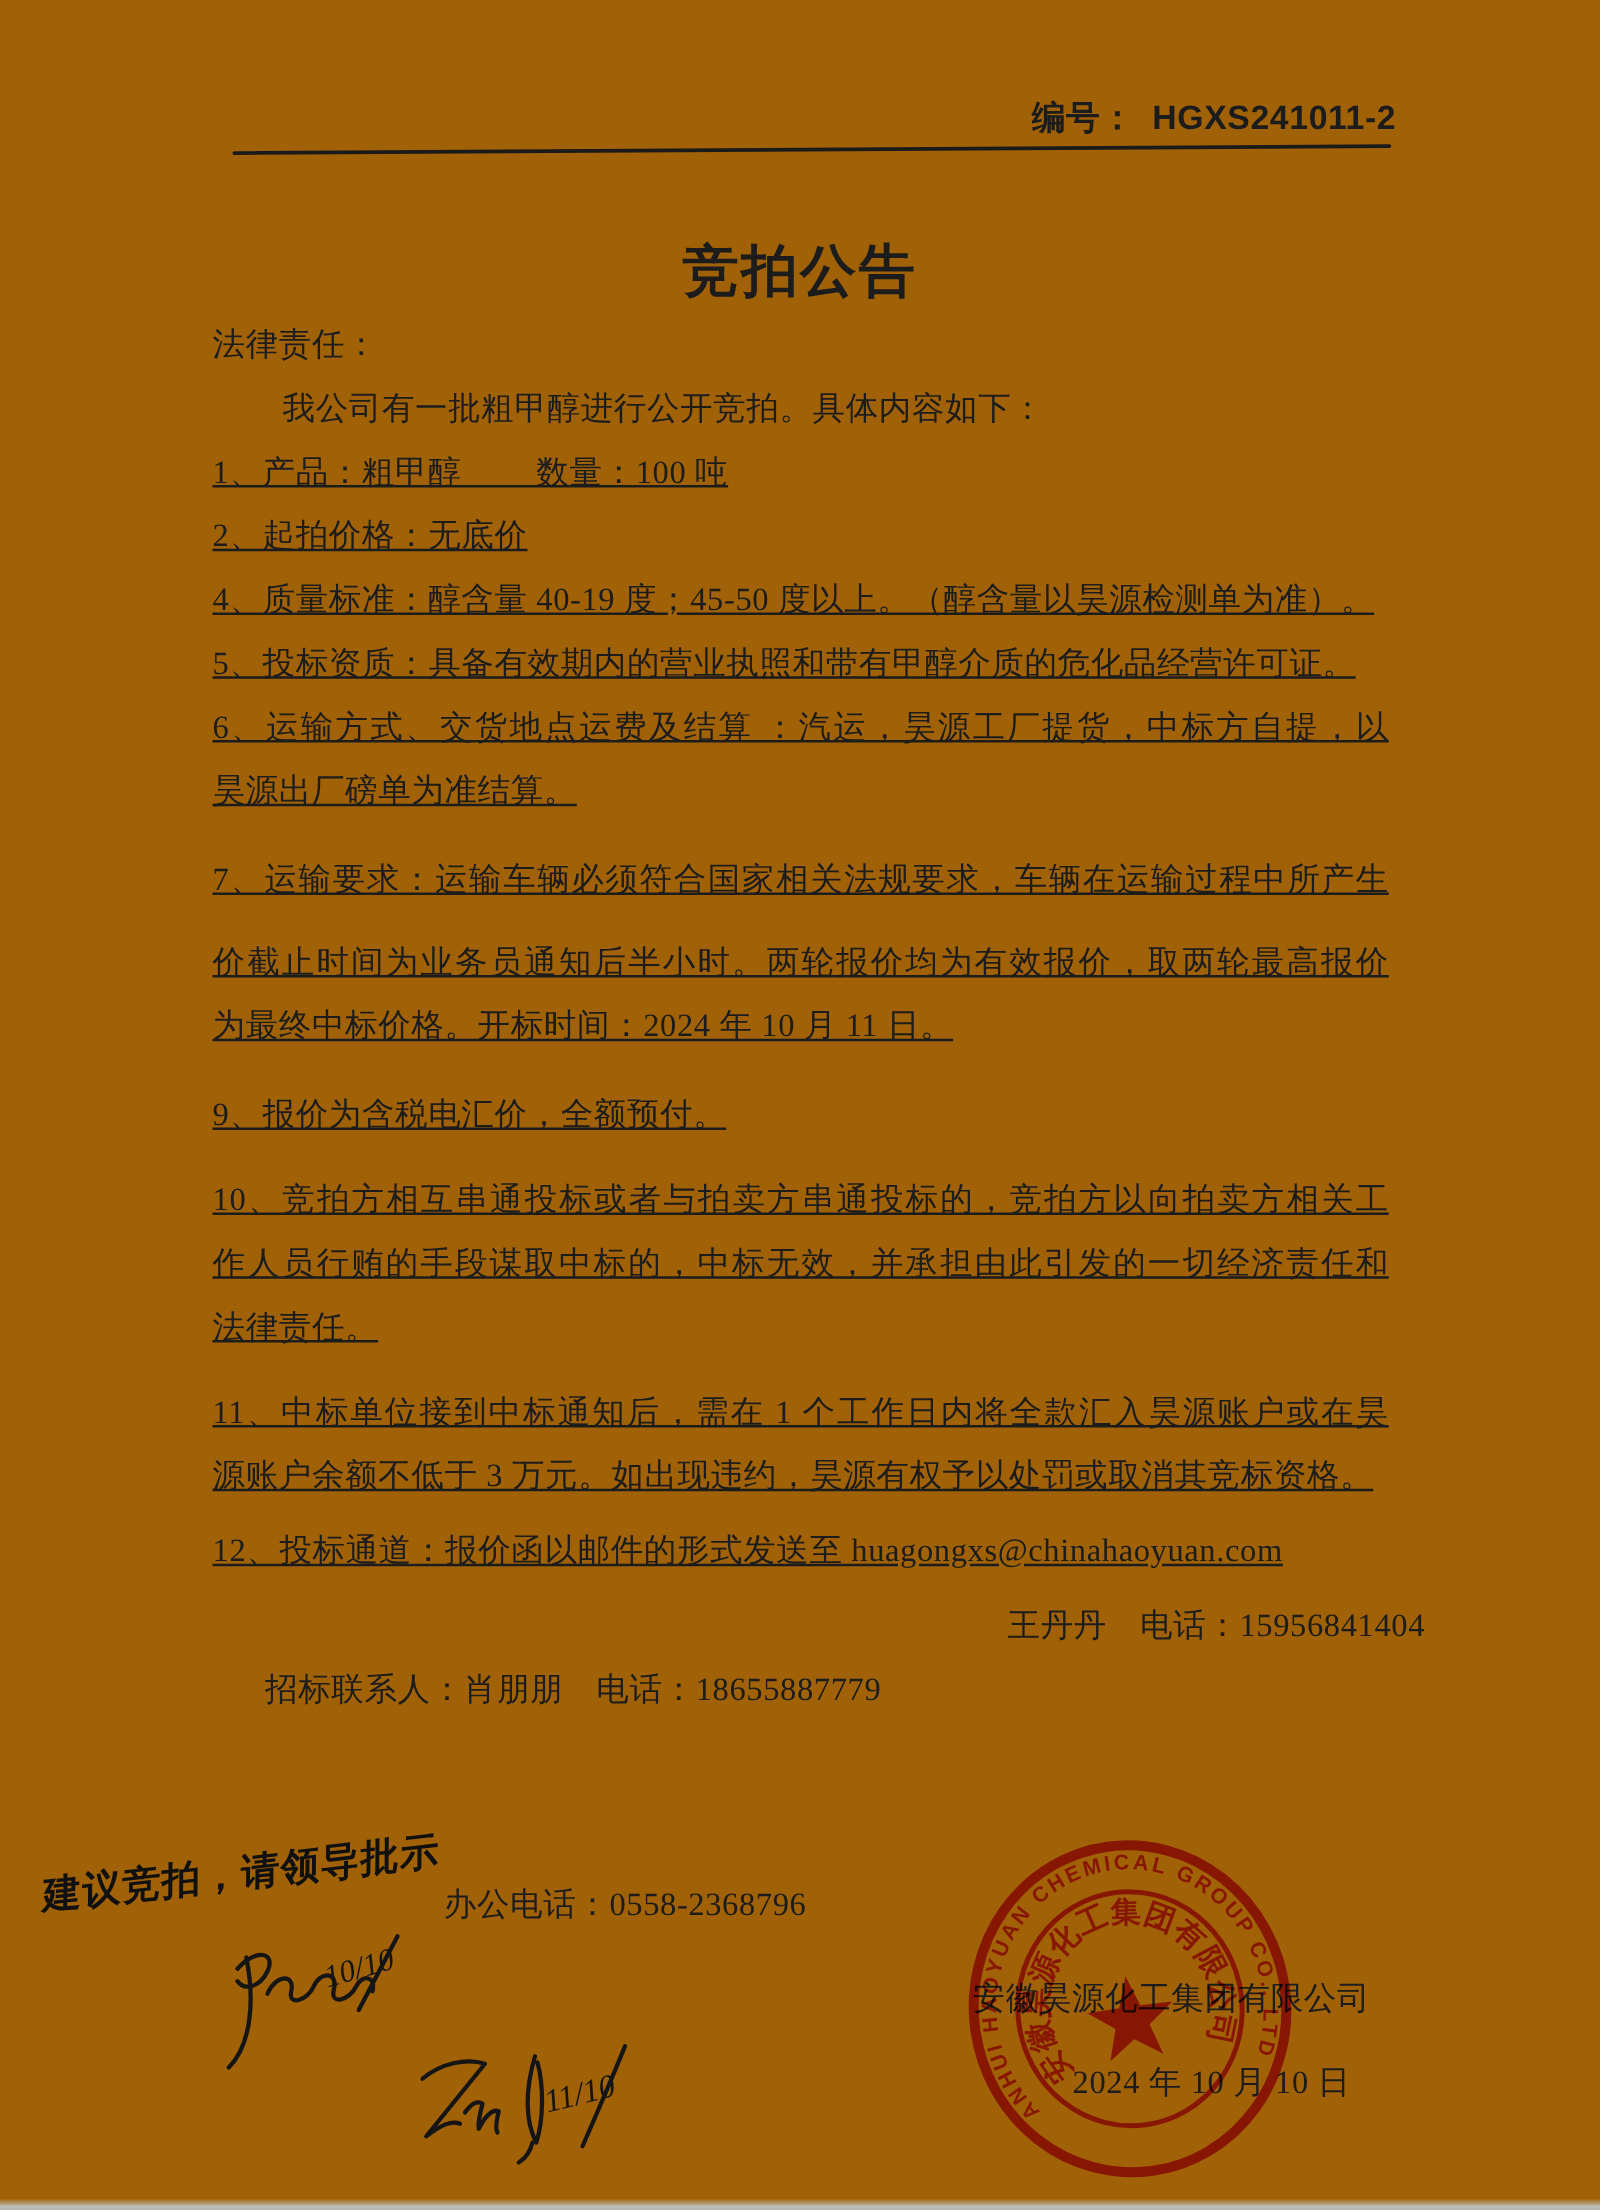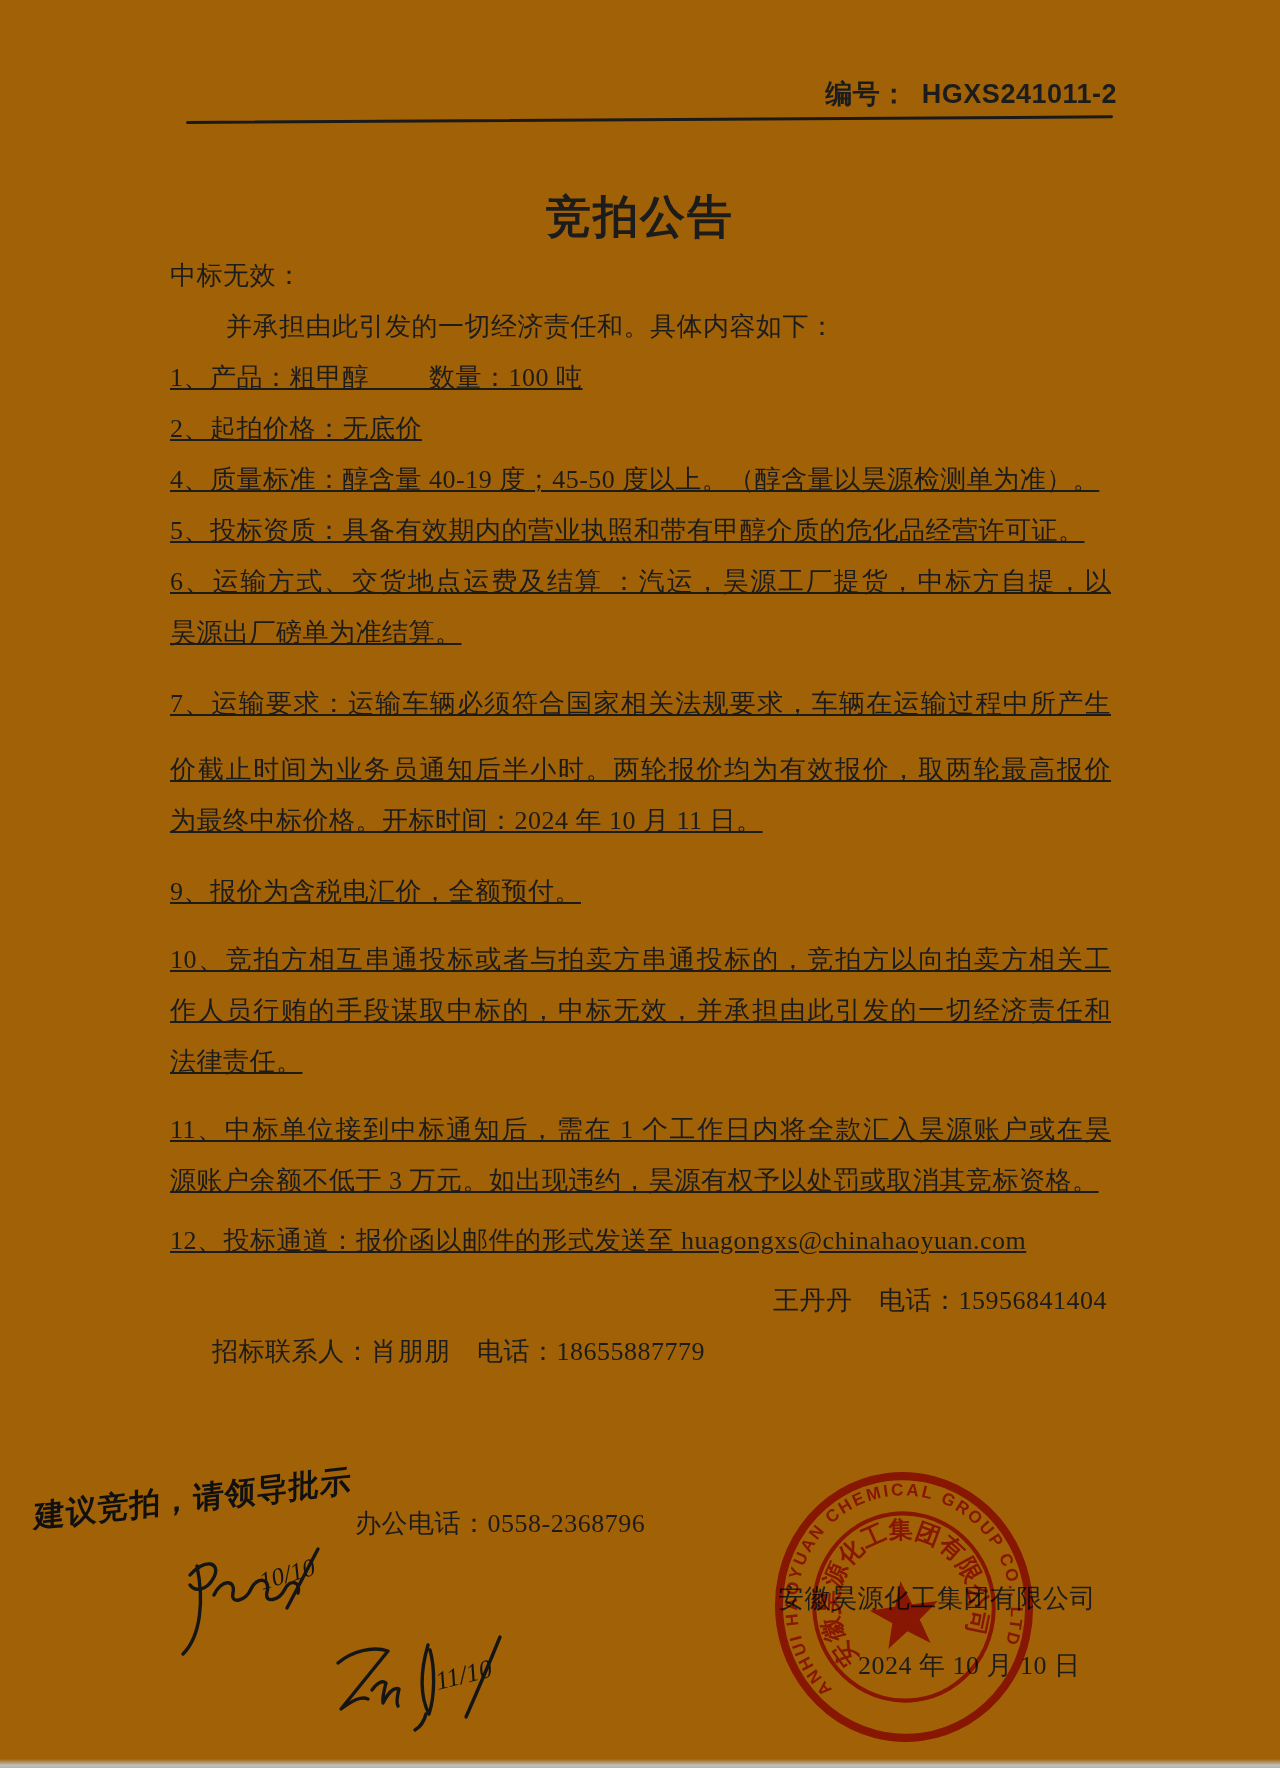--- a/index.html
+++ b/index.html
@@ -30,21 +30,21 @@
     position:absolute;left:170px;top:250px;width:941px;
     font-size:26px;line-height:51px;letter-spacing:.5px;
   }
   .ln{white-space:pre-wrap;}
   .full{text-align:justify;text-align-last:justify;}
   .indent{text-indent:56px;}
   .para{margin:0;text-decoration:underline;}
   .g20{margin-bottom:20px;} .g15{margin-bottom:15px;}
   .g17{margin-bottom:17px;} .g9{margin-bottom:9px;}
   .contact-line{position:relative;}
-  .contact-right{position:absolute;left:603px;top:0;white-space:nowrap;}
+  .contact-right{position:absolute;left:636px;top:0;white-space:nowrap;}
   .office{padding-left:185px;margin-top:19px;}
   
   .company-line{position:absolute;left:778px;top:1581px;font-size:26px;letter-spacing:.5px;white-space:nowrap;}
   .date-line{position:absolute;left:858px;top:1648px;font-size:26px;letter-spacing:.5px;white-space:nowrap;}
   
   .stamp{
     position:absolute;left:772px;top:1470px;width:264px;height:274px;
     mix-blend-mode:multiply;opacity:.92;transform:rotate(-8deg);
   }
   
@@ -71,22 +71,22 @@
 <div id="page">
 
   <div class="doc-no">
     <span>编号：</span><span class="code">HGXS241011-2</span>
   </div>
   <div class="head-rule"></div>
 
   <div class="doc-title">竞拍公告</div>
 
   <div class="content">
-    <div class="ln">中标无效：</div>
-    <div class="ln indent">并承担由此引发的一切经济责任和。具体内容如下：</div>
+    <div class="ln">法律责任：</div>
+    <div class="ln indent">我公司有一批粗甲醇进行公开竞拍。具体内容如下：</div>
 
     <div class="para">
       <div class="ln">1、产品：粗甲醇　　 数量：100 吨</div>
     </div>
     <div class="para">
       <div class="ln">2、起拍价格：无底价</div>
     </div>
     <div class="para">
       <div class="ln">4、质量标准：醇含量 40-19 度；45-50 度以上。（醇含量以昊源检测单为准）。</div>
     </div>

